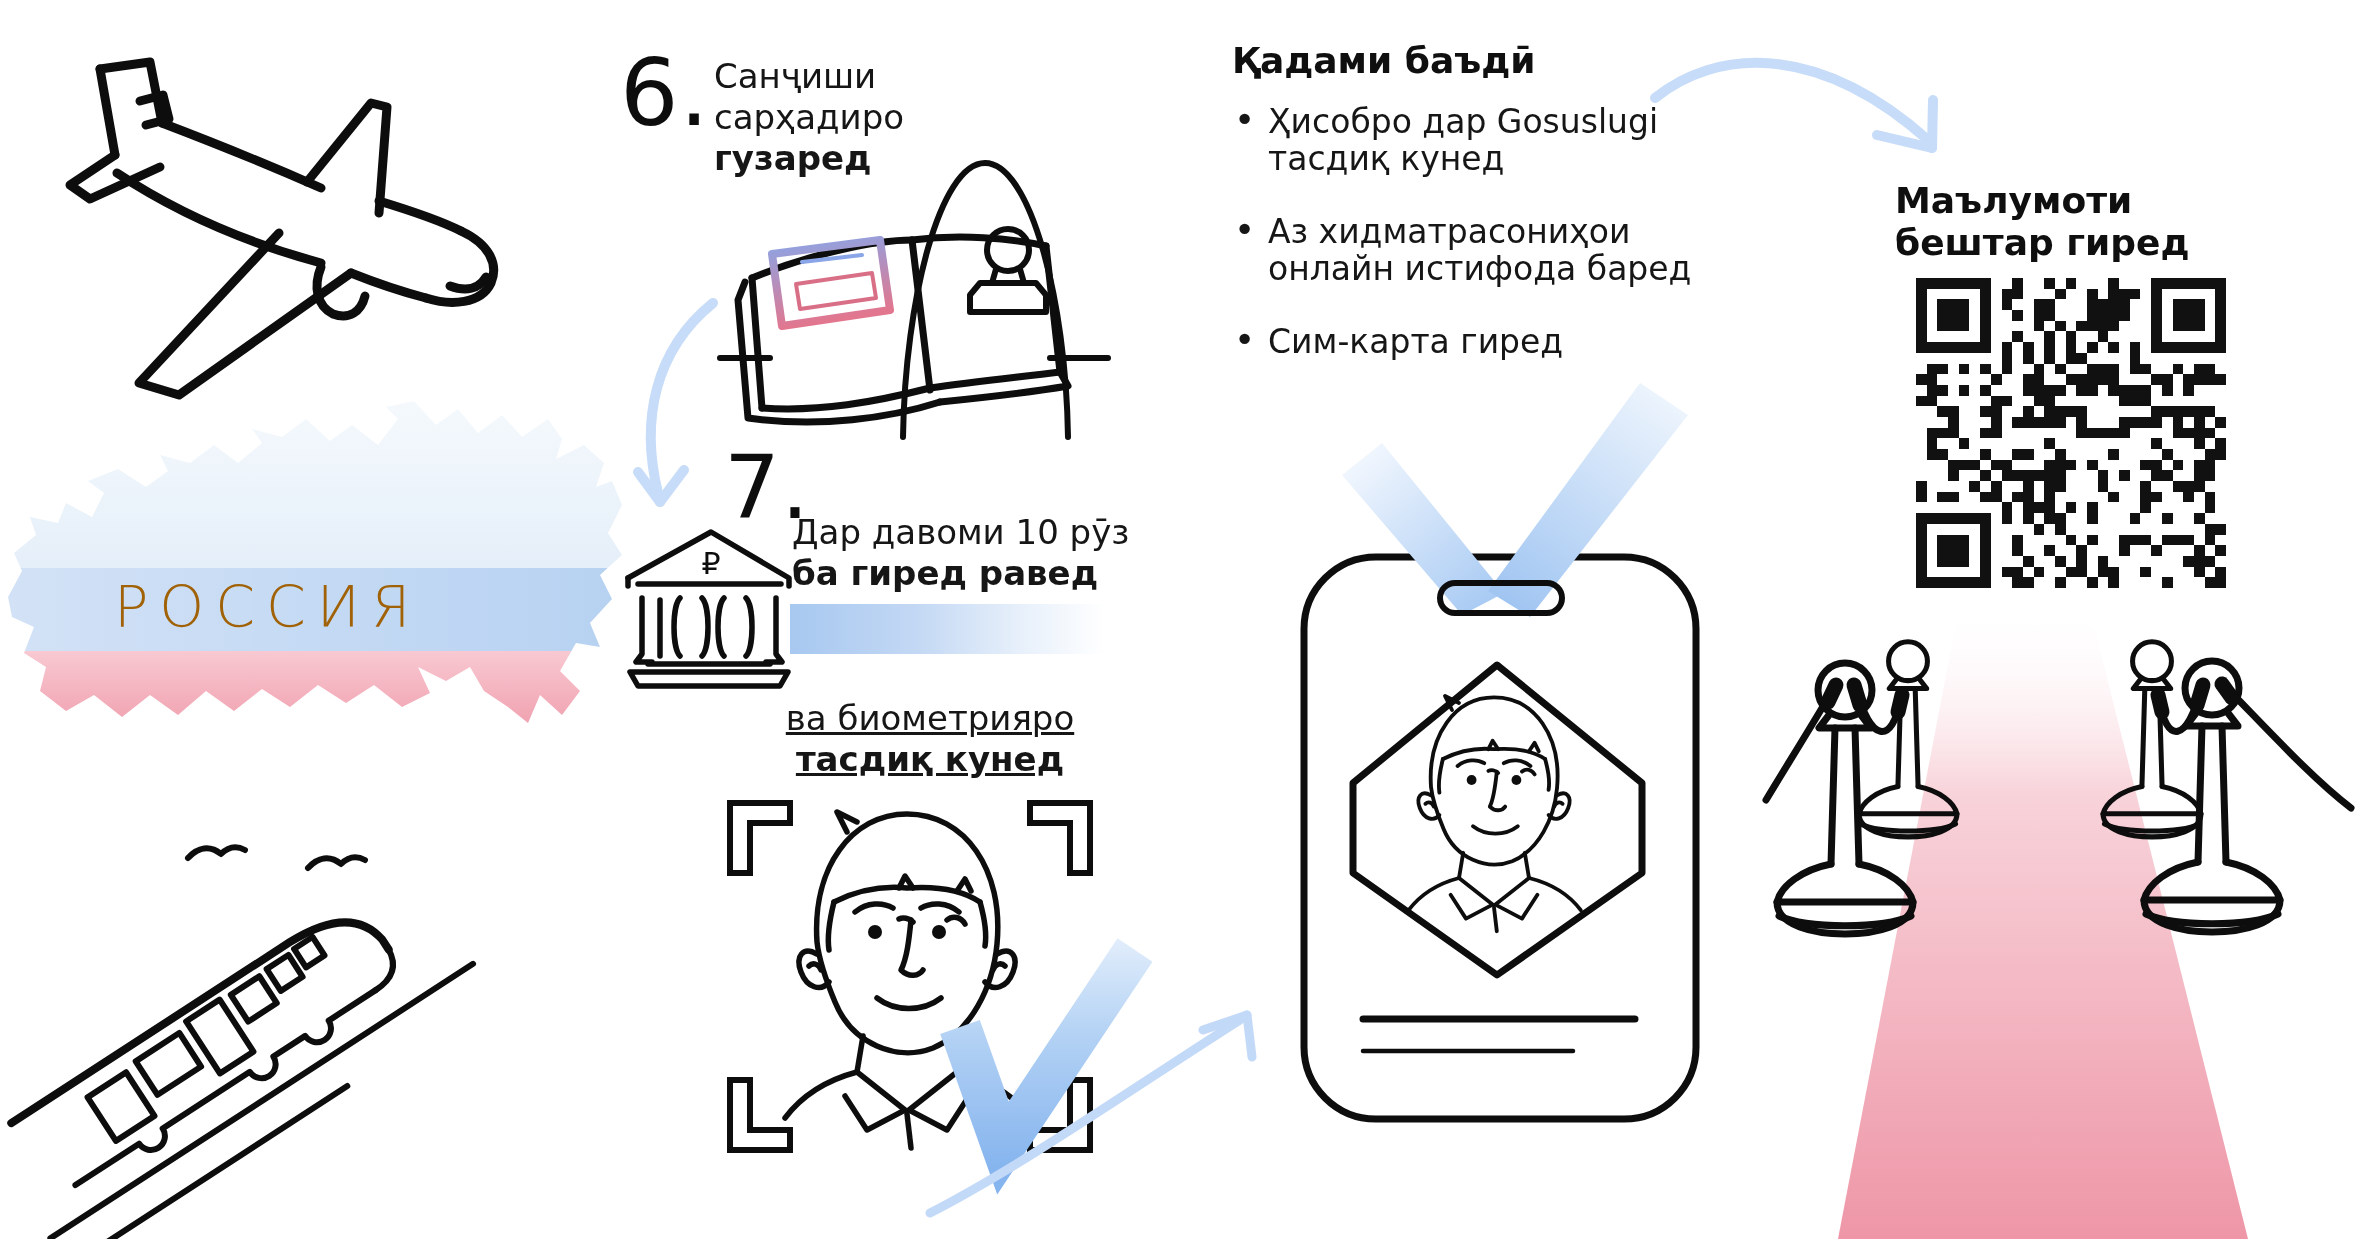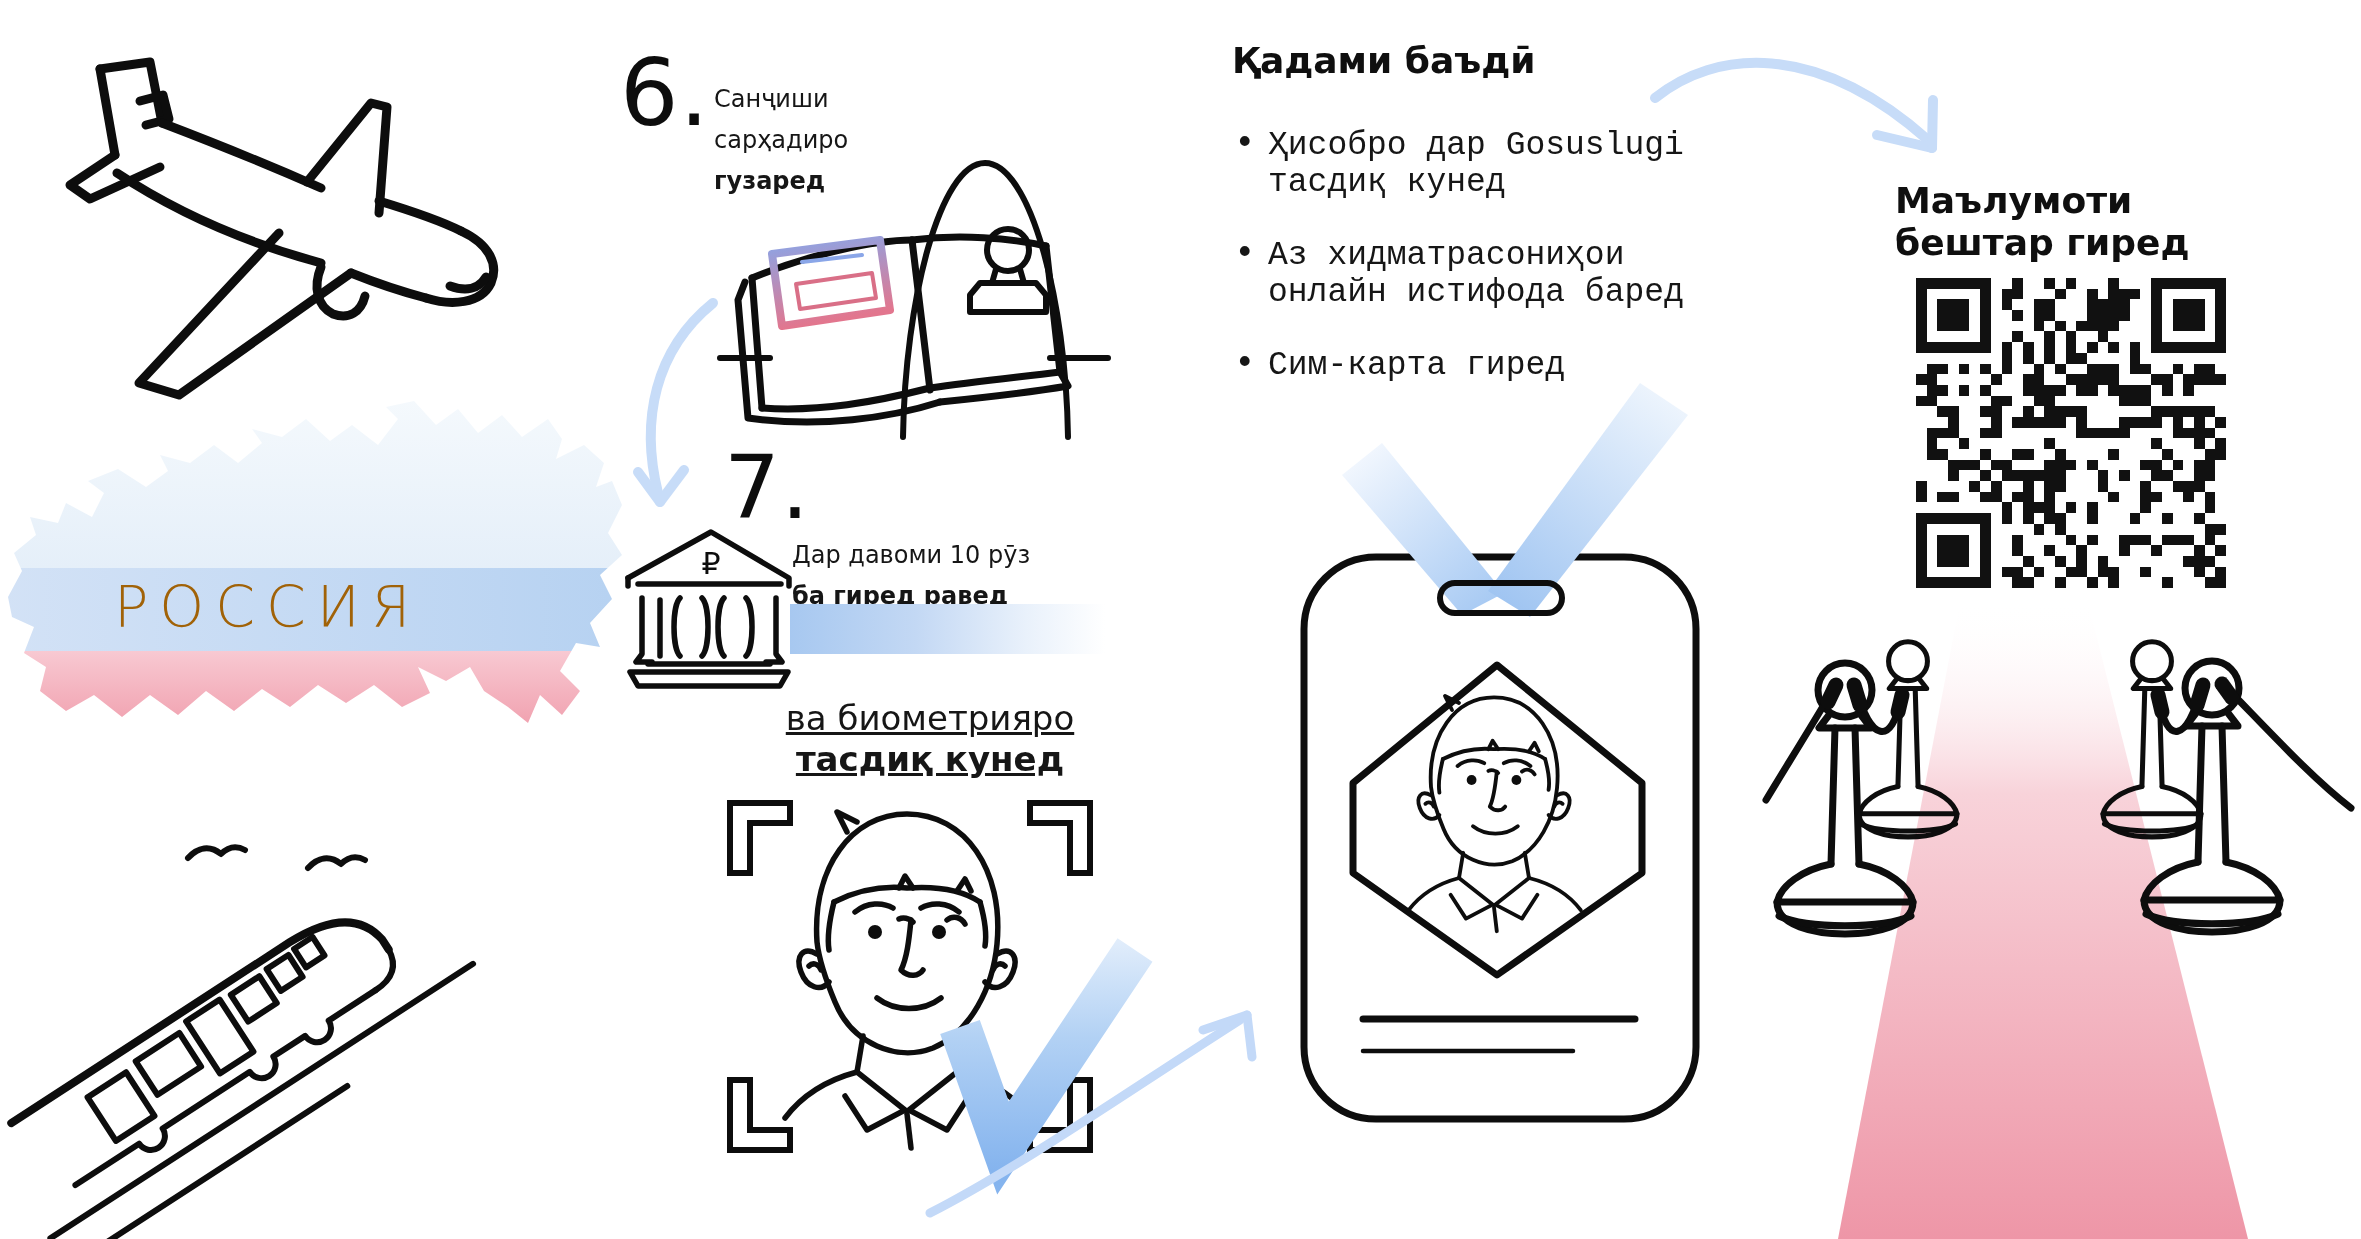--- a/index.html
+++ b/index.html
@@ -3,25 +3,25 @@
 <meta charset="utf-8">
 <style>
   html,body{margin:0;padding:0;background:#ffffff;}
   .stage{
     position:relative;width:2361px;height:1239px;background:#ffffff;overflow:hidden;
     font-family:"DejaVu Sans","Liberation Sans",sans-serif;color:#111;
   }
   .abs{position:absolute;}
   svg{display:block;overflow:visible;}
   .step-number{font-size:92px;font-weight:400;line-height:1;color:#0d0d0d;letter-spacing:1px;}
-  .step-text{font-size:24px;line-height:41px;color:#161616;margin-top:23px;}
+  .step-text{font-size:34px;line-height:41px;color:#161616;}
   .step-text b{font-weight:700;}
   .country-label{font-size:57px;font-weight:300;letter-spacing:11px;color:#a16207;}
   .next-title{font-size:36px;font-weight:700;color:#0f0f0f;}
-  .bullets{list-style:none;margin:46px 0 0 0;padding:0;width:500px;font-family:Liberation Mono, monospace;}
+  .bullets{list-style:none;margin:22px 0 0 0;padding:0;width:500px;}
   .bullets li{position:relative;padding-left:36px;font-size:33px;line-height:37px;margin-bottom:36px;color:#161616;}
   .bullets li::before{content:"•";position:absolute;left:2px;top:-2px;font-size:36px;}
   .qr-title{font-size:36px;font-weight:700;text-align:left;line-height:42px;color:#0f0f0f;}
   .bio-label{font-size:34px;line-height:41px;text-align:center;color:#161616;text-decoration:underline;}
   .bio-label b{font-weight:700;margin-top:40px;}
   .band{
     background:linear-gradient(90deg,#a7c8f0 0%,#c3d8f4 40%,#e9f1fb 75%,rgba(255,255,255,0) 100%);
   }
 </style>
 </head>

